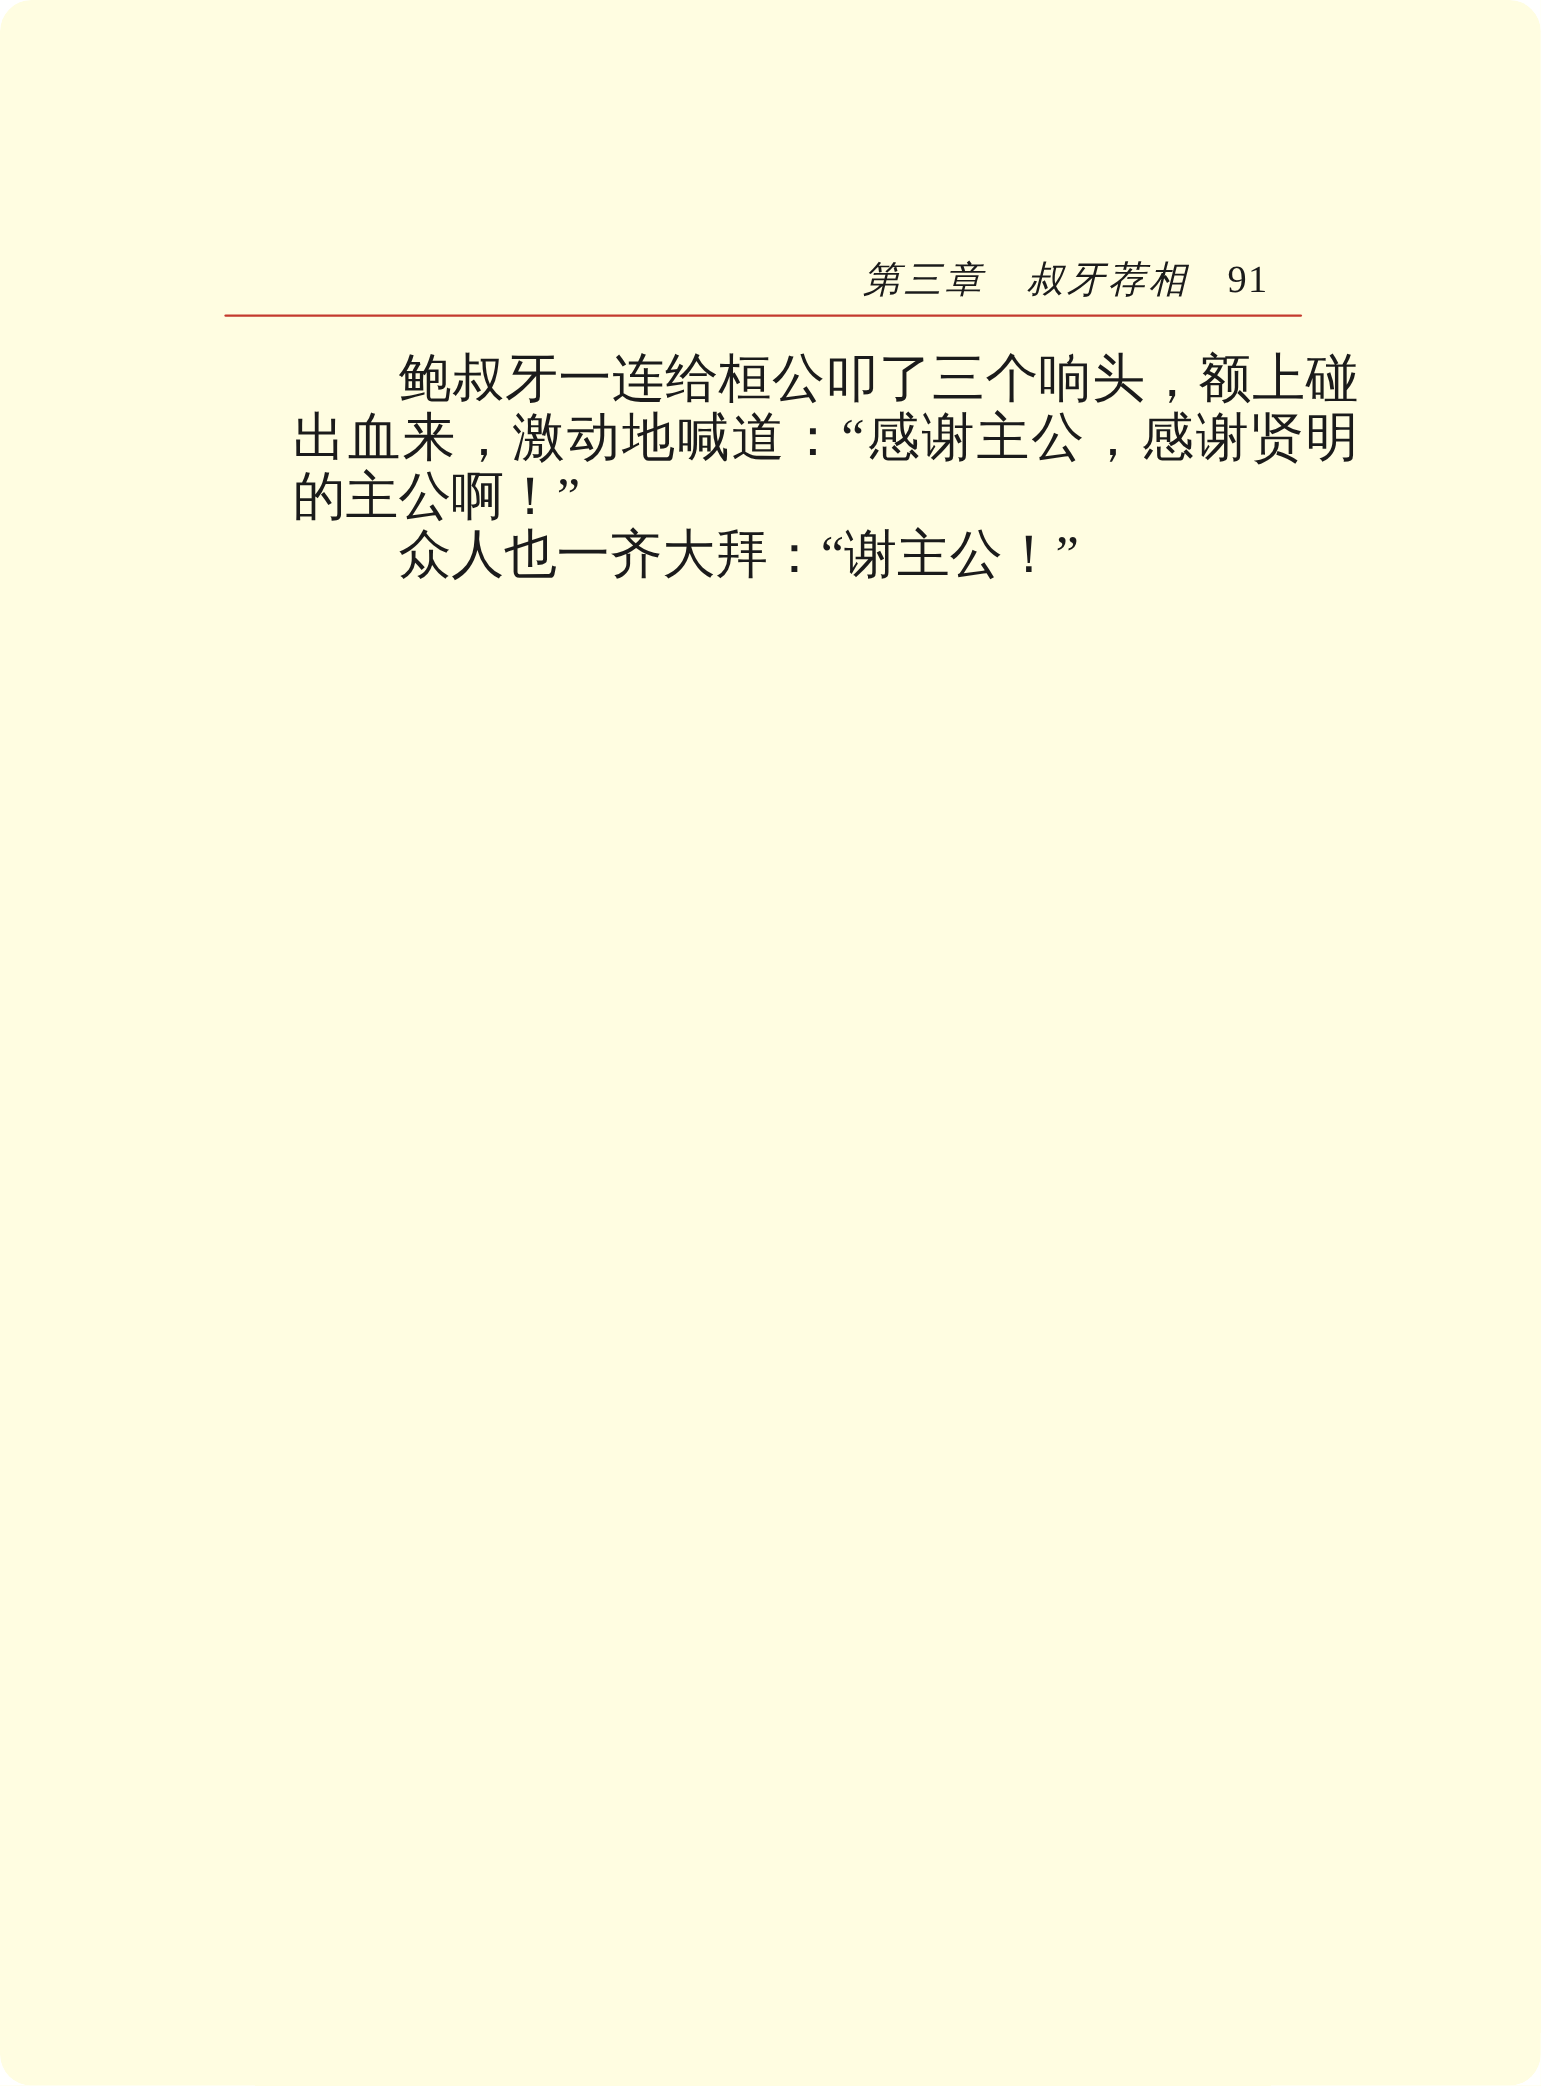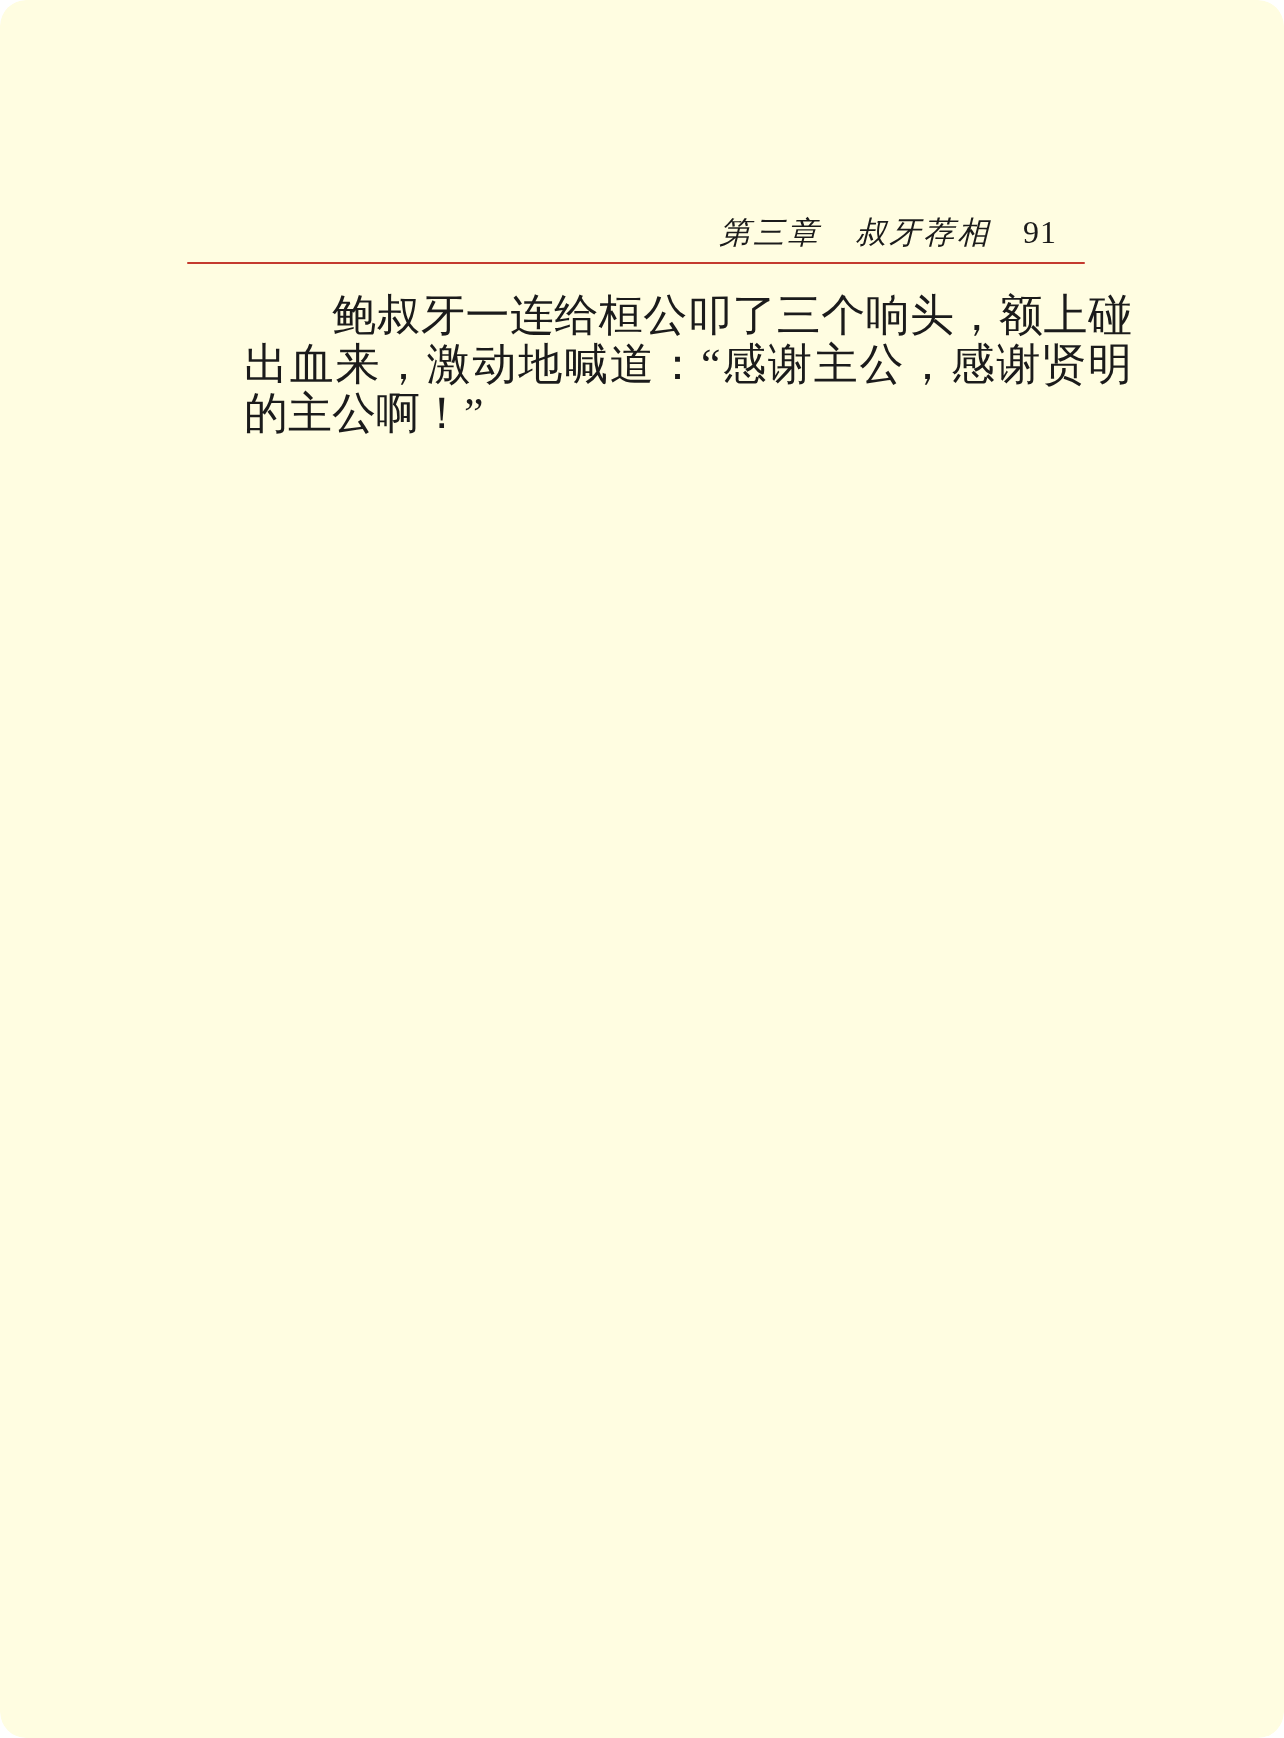--- a/index.html
+++ b/index.html
@@ -72,15 +72,16 @@
 
   <div class="running-header">
     <span class="chapter-title">第三章　叔牙荐相</span>
     <span class="page-number">91</span>
   </div>
 
   <div class="header-rule"></div>
 
   <div class="body-text">
     <p>鲍叔牙一连给桓公叩了三个响头，额上碰出血来，激动地喊道：“感谢主公，感谢贤明的主公啊！”</p>
+    <p>众人也一齐大拜：“谢主公！”</p>
   </div>
 
 </div>
 
 </body></html>

